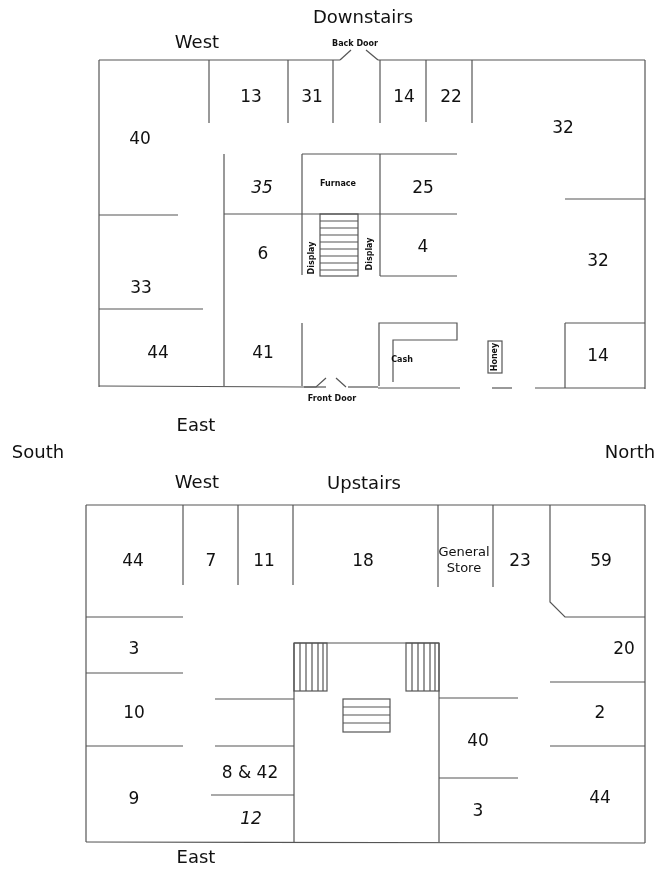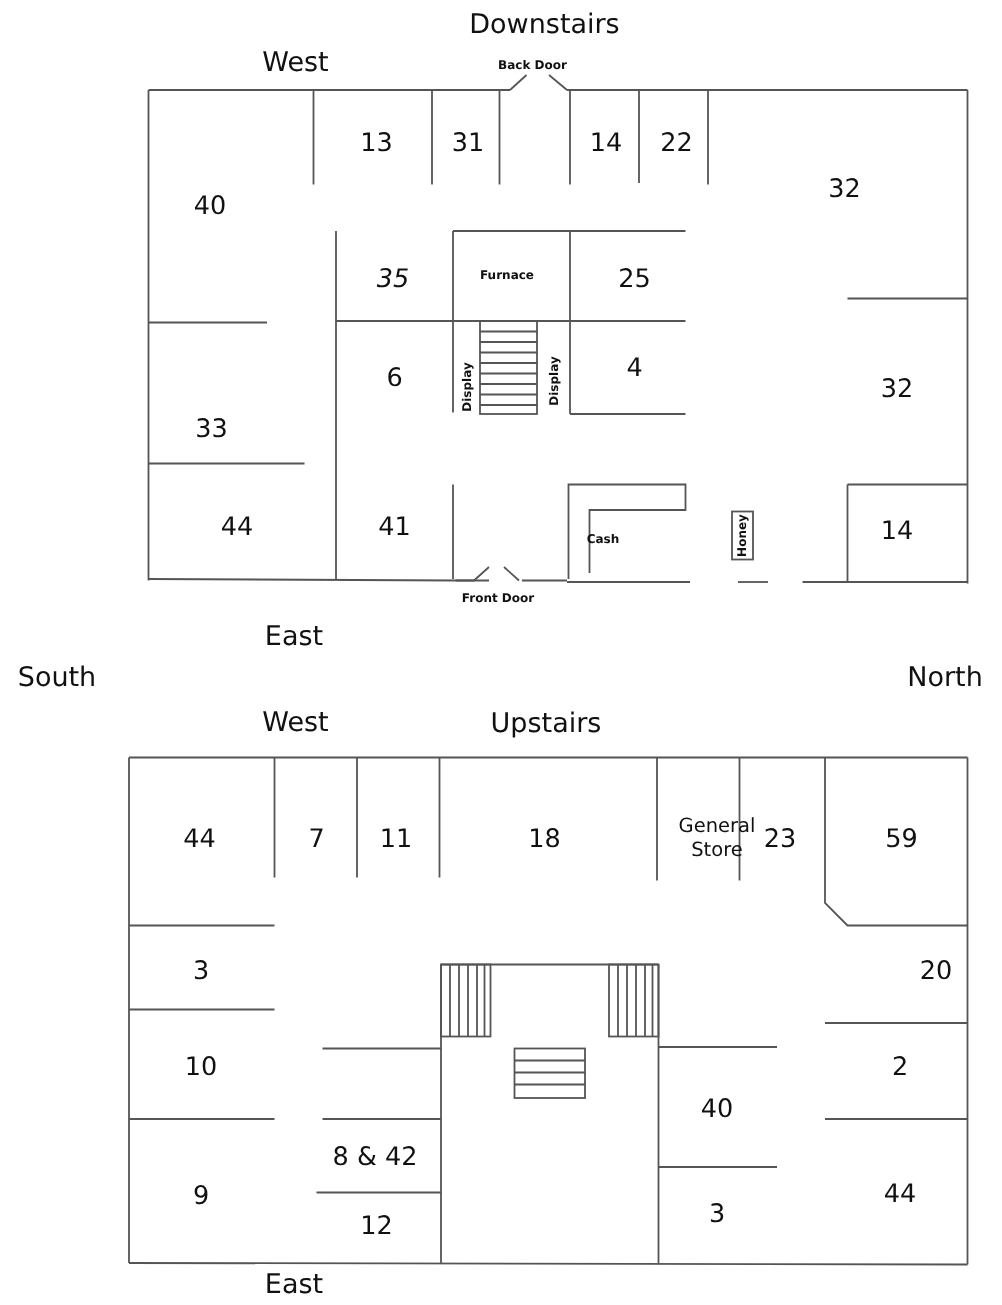--- a/index.html
+++ b/index.html
@@ -6,21 +6,21 @@
   body { width:668px; height:870px; position:relative; overflow:hidden;
          font-family:"DejaVu Sans", sans-serif; color:#111; }
   #plan { position:absolute; left:0; top:0; }
   #plan line, #plan polyline, #plan rect { stroke:#555; stroke-width:1.2; fill:none; }
   .lbl { position:absolute; white-space:nowrap; transform:translate(-50%,-50%);
          line-height:1; color:#111; }
   .compass { font-size:18px; }
   .title { font-size:18px; }
   .room { font-size:17px; }
   .small { font-size:8px; font-weight:bold; }
-  .medium { font-size:13px; text-align:center; line-height:1.25;margin-left:14px; }
+  .medium { font-size:13px; text-align:center; line-height:1.25; }
   .vert { transform:translate(-50%,-50%) rotate(-90deg); }
 </style>
 </head>
 <body>
 
 <svg id="plan" width="668" height="870">
 
   <g>
 
     <line x1="99" y1="60" x2="340" y2="60"></line>
@@ -173,14 +173,14 @@
     <div class="lbl room" style="left: 601px; top: 560px;">59</div>
     <div class="lbl room" style="left: 134px; top: 648px;">3</div>
     <div class="lbl room" style="left: 624px; top: 648px;">20</div>
     <div class="lbl room" style="left: 134px; top: 712px;">10</div>
     <div class="lbl room" style="left: 600px; top: 712px;">2</div>
     <div class="lbl room" style="left: 478px; top: 740px;">40</div>
     <div class="lbl room" style="left: 250px; top: 772px;">8 &amp; 42</div>
     <div class="lbl room" style="left: 134px; top: 798px;">9</div>
     <div class="lbl room" style="left: 600px; top: 797px;">44</div>
     <div class="lbl room" style="left: 478px; top: 810px;">3</div>
-    <div class="lbl room" style="left: 251px; top: 818px;">12</div>
+    <div class="lbl room" style="left: 251px; top: 818px; font-style: italic;">12</div>
   </div>
 
 </body></html>

